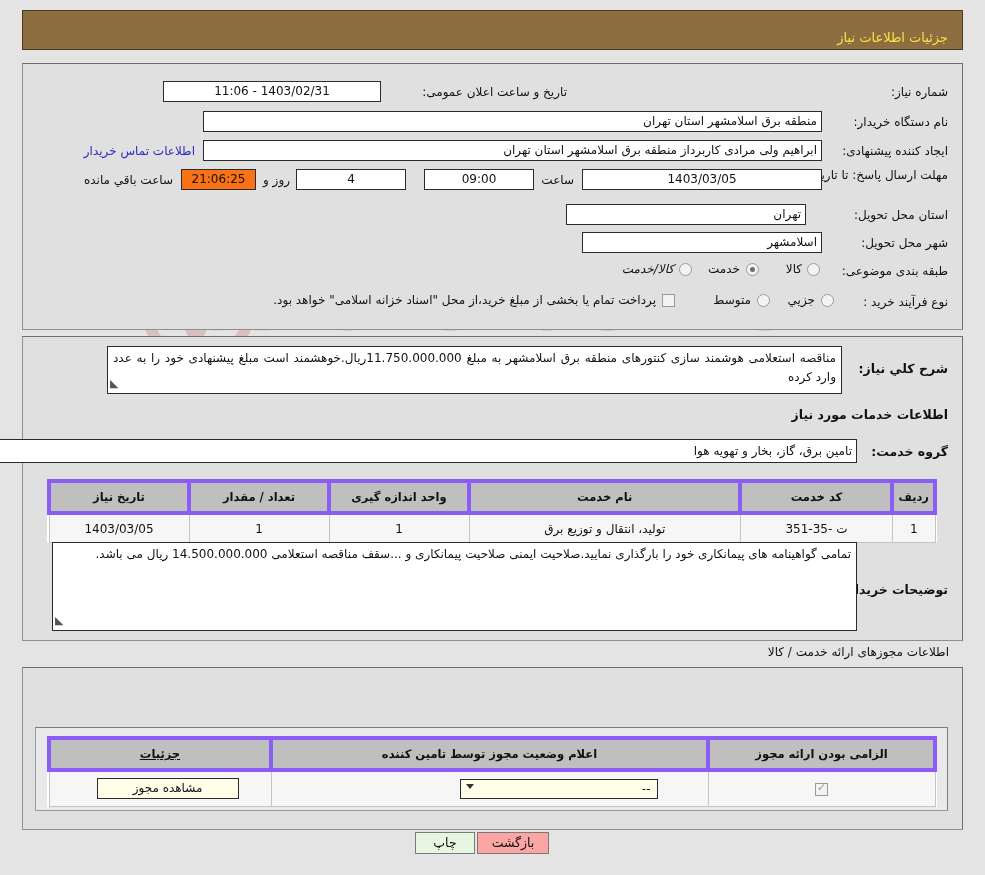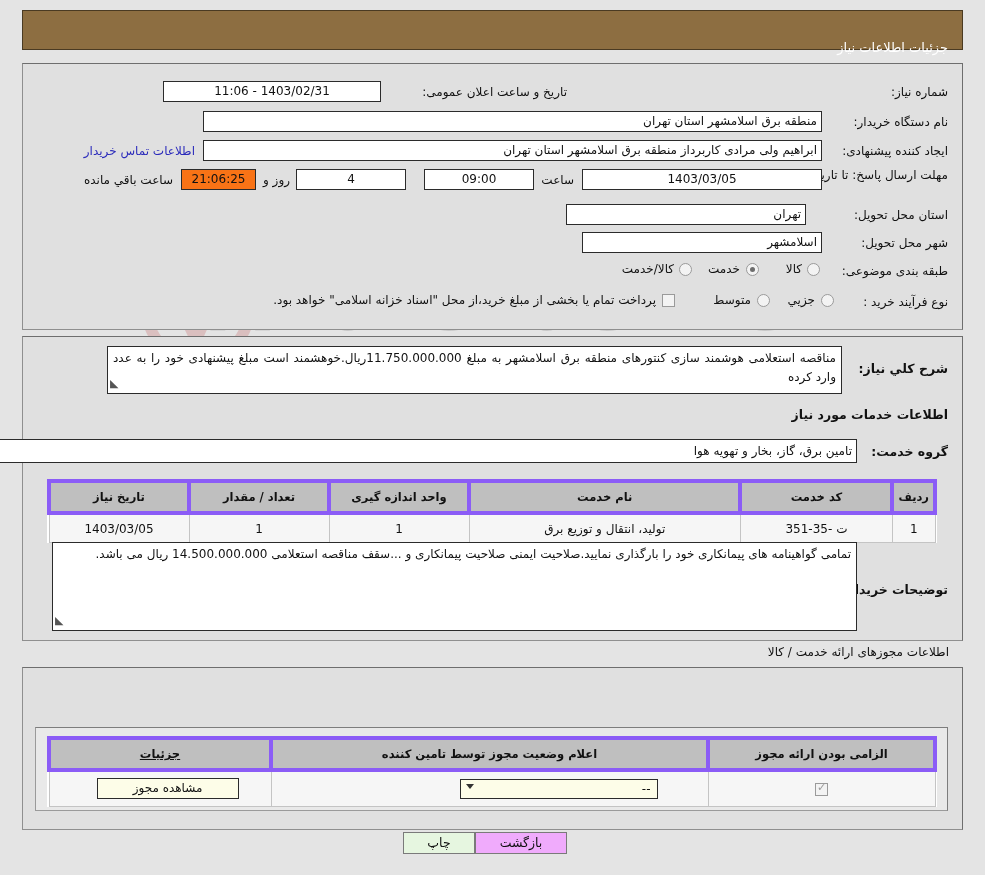--- a/index.html
+++ b/index.html
@@ -61,22 +61,22 @@
     width: 941px;
     height: 40px;
     background: #8d6e41;
     border: 1px solid #4a3a22;
     box-sizing: border-box;
     z-index: 2;
   }
   .topbar-title {
     position: absolute;
     right: 14px;
-    top: 29px;
-    color: #ffffff;
+    top: 19px;
+    color: #fde047;
     font-size: 13px;
     text-align: right;
   }
 
   
   .panel {
     position: absolute;
     left: 22px;
     width: 941px;
     box-sizing: border-box;
@@ -288,22 +288,22 @@
     top: 0;
     height: 22px;
     line-height: 20px;
     font-size: 12.5px;
     text-align: center;
     border: 1px solid #7a7a7a;
     box-sizing: border-box;
     cursor: pointer;
     color: #111;
   }
-  #btn-back  { right: 418px; width: 92px; background: #f0abfc; }
-  #btn-print { right: 510px; width: 72px; background: #e6f6e0; }
+  #btn-back  { right: 436px; width: 72px; background: #fca5a5; }
+  #btn-print { right: 510px; width: 60px; background: #e6f6e0; }
 </style>
 </head>
 <body>
 
 <div class="watermark">
   <div class="wm-inner">
     <svg class="wm-shield" viewBox="0 0 120 138">
       <path d="M60 4 L112 24 L112 72 C112 104 88 124 60 134 C32 124 8 104 8 72 L8 24 Z" fill="none" stroke="rgba(198,120,120,0.34)" stroke-width="11"></path>
       <path d="M34 54 L58 104 L80 56" fill="none" stroke="rgba(198,120,120,0.34)" stroke-width="13" stroke-linecap="square" stroke-linejoin="miter"></path>
     </svg>
@@ -342,21 +342,21 @@
 
   <div class="lbl" style="right:14px; top:172px;">شهر محل تحویل:</div>
   <div class="fld right" style="right:140px; top:168px; width:240px;">اسلامشهر</div>
 
   <div class="lbl" style="right:14px; top:200px;">طبقه بندی موضوعی:</div>
   <span class="radio" style="right:142px; top:199px;"></span>
   <div class="plain" style="right:160px; top:198px;">کالا</div>
   <span class="radio on" style="right:203px; top:199px;"></span>
   <div class="plain" style="right:222px; top:198px;">خدمت</div>
   <span class="radio" style="right:270px; top:199px;"></span>
-  <div class="plain" style="right:288px; top:198px;">کالا/خدمت</div>
+  <div class="plain" style="right:288px; top:198px;font-style:italic;">کالا/خدمت</div>
 
   <div class="lbl" style="right:14px; top:231px;">نوع فرآیند خرید :</div>
   <span class="radio" style="right:128px; top:230px;"></span>
   <div class="plain" style="right:147px; top:229px;">جزیي</div>
   <span class="radio" style="right:192px; top:230px;"></span>
   <div class="plain" style="right:211px; top:229px;">متوسط</div>
   <span class="chk" style="right:287px; top:230px;"></span>
   <div class="plain" style="right:306px; top:229px;">پرداخت تمام یا بخشی از مبلغ خرید،از محل "اسناد خزانه اسلامی" خواهد بود.</div>
 </div>
 

